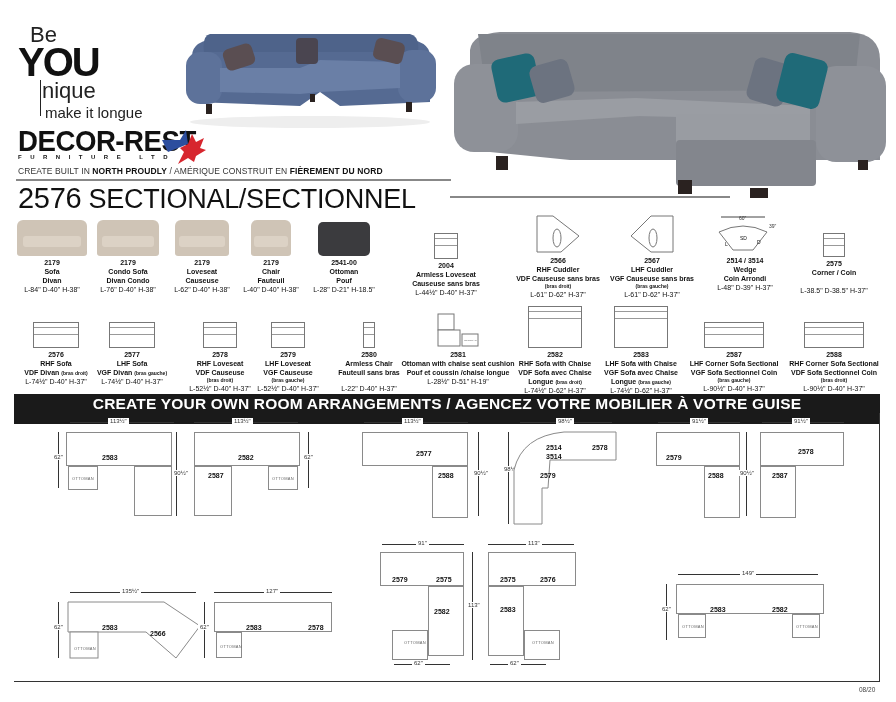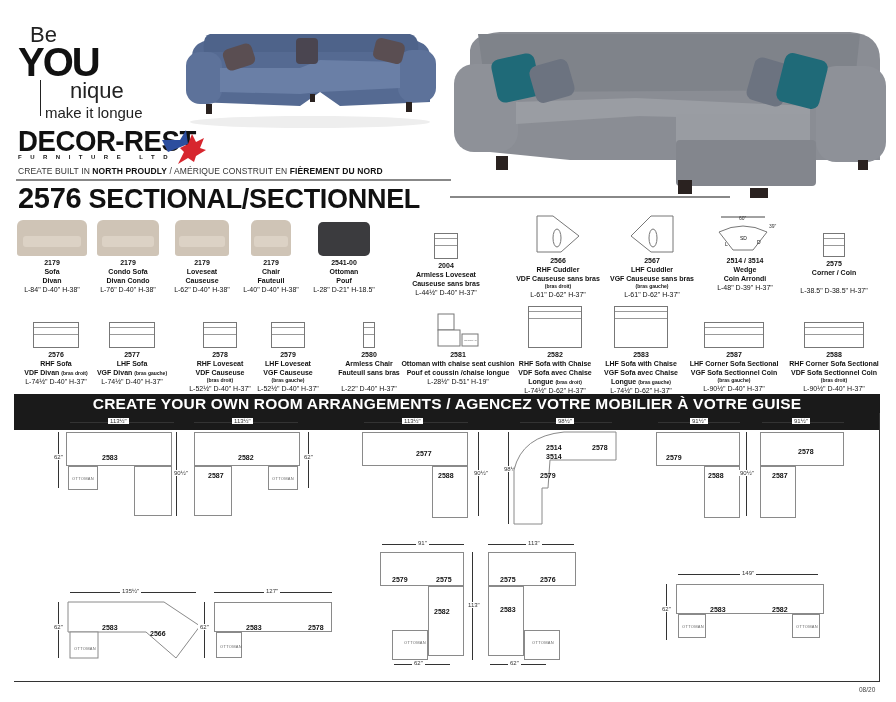--- a/index.html
+++ b/index.html
@@ -1,47 +1,47 @@
 <!DOCTYPE html>
 <html><head>
 <meta charset="utf-8">
 <style>
   * { box-sizing: border-box; margin: 0; padding: 0; }
   body { width: 896px; height: 702px; background: #ffffff; font-family: "Liberation Sans", sans-serif; color: #111; position: relative; overflow: hidden; }
   .abs { position: absolute; }
   
   .be { left: 30px; top: 22px; font-size: 22px; font-weight: 300; color: #222; }
   .you { left: 18px; top: 42px; font-size: 40px; font-weight: 900; letter-spacing: -2px; line-height: 40px; color: #111; }
-  .nique { left: 42px; top: 80px; font-size: 22px; color: #222; line-height: 22px; margin-left: 28px; }
+  .nique { left: 42px; top: 80px; font-size: 22px; color: #222; line-height: 22px; }
   .vline { left: 40px; top: 80px; width: 1px; height: 36px; background: #222; }
   .makeit { left: 45px; top: 104px; font-size: 15px; color: #222; }
   .brand { left: 18px; top: 126px; font-size: 30px; font-weight: 900; letter-spacing: -0.5px; line-height: 30px; color: #111; transform: scaleX(0.92); transform-origin: left; font-family: "Liberation Sans", sans-serif; }
   .brand-sub { left: 18px; top: 154px; font-size: 6px; font-weight: bold; letter-spacing: 8.5px; color: #111; }
   .leaf { left: 160px; top: 126px; width: 48px; height: 40px; }
   .proudly { left: 18px; top: 166px; font-size: 8.5px; color: #333; letter-spacing: 0.1px; }
   .proudly b { color: #111; }
   .hrule { left: 16px; top: 179px; width: 435px; height: 2px; background: #888; }
-  .title { left: 18px; top: 182px; font-size: 27px; font-weight: bold; color: #111; letter-spacing: -0.3px; }
+  .title { left: 18px; top: 182px; font-size: 27px; font-weight: normal; color: #111; letter-spacing: -0.3px; }
   .title .num { font-size: 29px; }
   
   .hero1 { left: 180px; top: 22px; width: 260px; height: 110px; }
   .hero2 { left: 450px; top: 20px; width: 440px; height: 178px; }
   
   .prod { position: absolute; text-align: center; font-size: 7px; line-height: 9px; color: #111; }
   .prod .code, .prod .n1, .prod .n2 { font-weight: bold; }
   .prod .small { font-size: 5px; font-weight: bold; line-height: 7px; }
   .prod .dims { font-weight: normal; }
   .prod .thumb { margin: 0 auto 2px; }
   .photo-sofa { background: #cfc4b6; border-radius: 6px 6px 3px 3px; position: relative; }
   .photo-sofa::after { content: ""; position: absolute; left: 8%; right: 8%; top: 45%; height: 30%; background: #dcd2c5; border-radius: 3px; }
   .photo-ottoman { background: #3b3b3e; border-radius: 5px; }
   .schem { border: 1px solid #777; background: #fff; position: relative; }
   .schem::before { content: ""; position: absolute; left: 0; right: 0; top: 4px; height: 6px; border-top: 1px solid #999; border-bottom: 1px solid #999; }
   
-  .banner { left: 14px; top: 394px; width: 866px; height: 36px; background: #1a1a1a; color: #fff; font-size: 15.5px; font-weight: bold; text-align: center; line-height: 19px; letter-spacing: 0.2px; }
+  .banner { left: 14px; top: 394px; width: 866px; height: 30px; background: #1a1a1a; color: #fff; font-size: 15.5px; font-weight: bold; text-align: center; line-height: 19px; letter-spacing: 0.2px; }
   .frame-r { left: 879px; top: 413px; width: 1px; height: 268px; background: #333; }
   .frame-b { left: 14px; top: 681px; width: 866px; height: 1px; background: #333; }
   .date { left: 859px; top: 686px; font-size: 6.5px; color: #444; }
   
   .arr { position: absolute; }
   .dim { position: absolute; font-size: 6px; color: #333; background: #fff; padding: 0 2px; }
   .hline { position: absolute; height: 1px; background: #333; }
   .vln { position: absolute; width: 1px; background: #333; }
   .box { position: absolute; border: 1px solid #8a8a8a; background: #fff; }
   .lbl { position: absolute; font-size: 7px; font-weight: bold; color: #111; }

